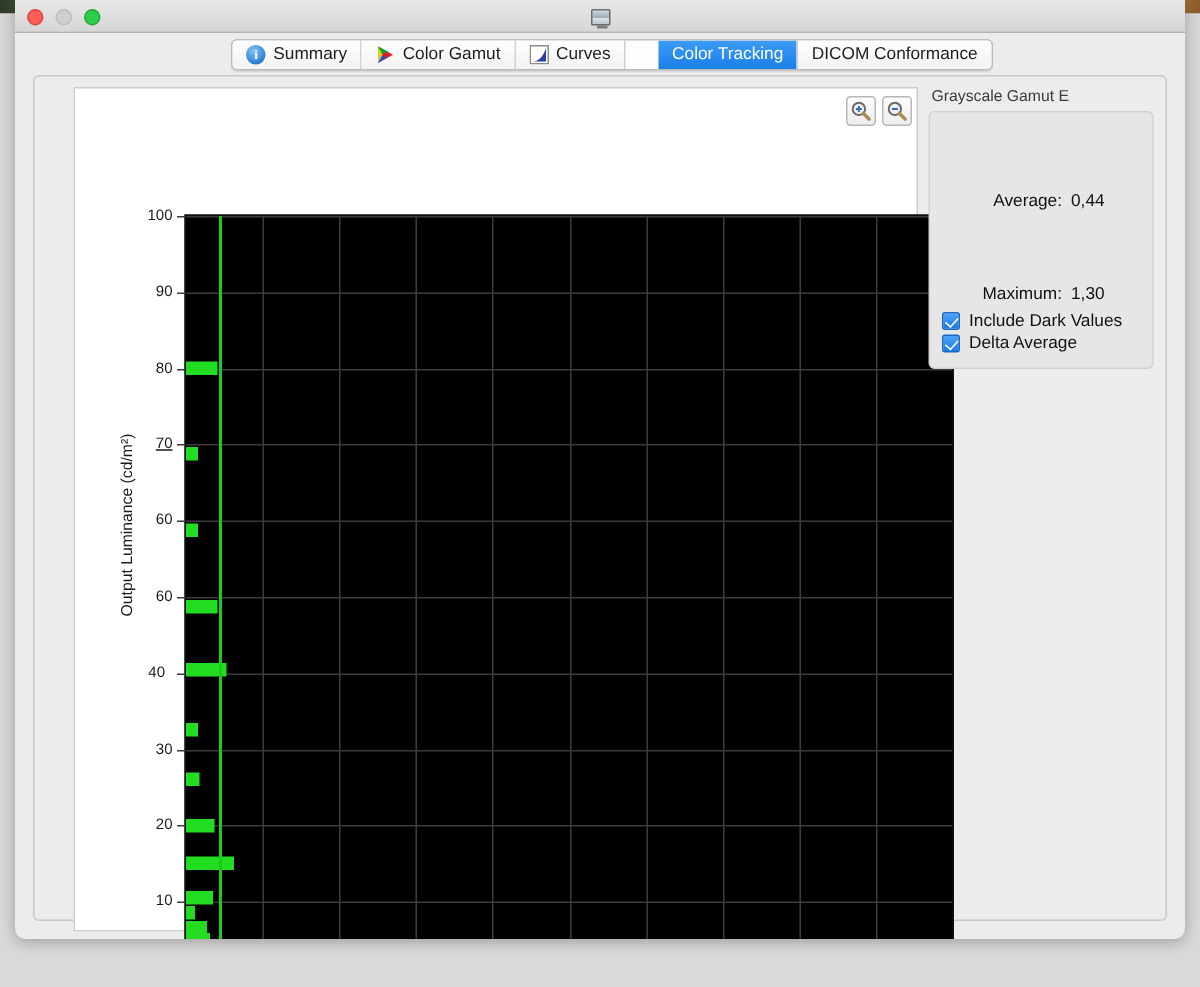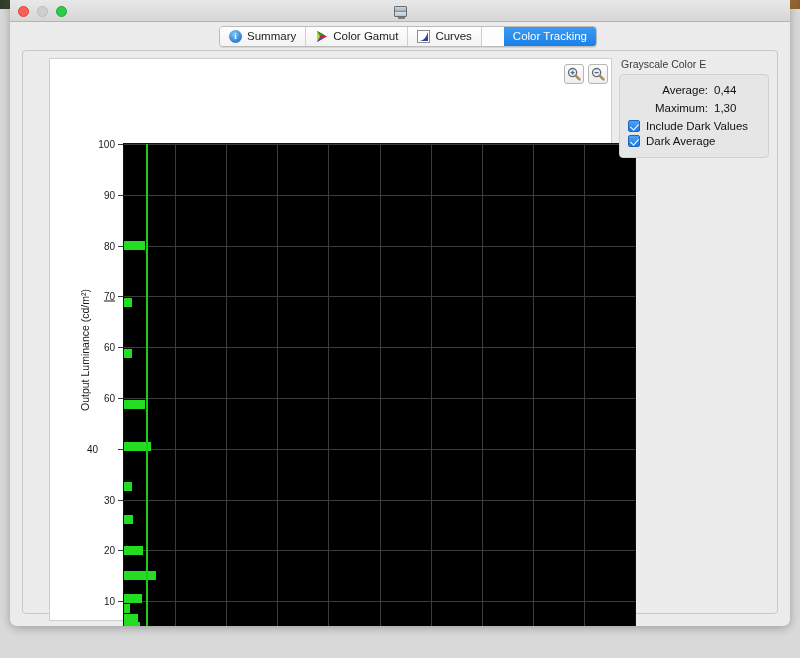--- a/index.html
+++ b/index.html
@@ -199,21 +199,21 @@
     border: 1px solid #d2d2d2;
     border-radius: 4px;
     background: #e6e6e6;
     padding: 9px 8px 10px 8px;
   }
   .statrow {
     display: flex; align-items: baseline; gap: 6px;
     font-size: 11.5px; color: #111;
     margin-bottom: 6px;
   }
-  .statrow .lab { flex: 1; text-align: right; }
+  .statrow .lab { flex: 1; text-align: right; margin-top: 44px; }
   .statrow .val { width: 46px; text-align: left; }
   .cbrow {
     display: flex; align-items: center; gap: 6px;
     font-size: 11.5px; color: #111; margin-top: 3px;
   }
   .cbox {
     width: 12px; height: 12px; flex: 0 0 auto;
     border-radius: 2px;
     background: linear-gradient(180deg,#4fa3f7 0%,#1b7ae8 100%);
     border: 1px solid #1769c8;
@@ -271,20 +271,23 @@
             <path d="M2 11 C 6 11, 9 8, 11 2 L 11 11 Z" fill="#2b3f9e"></path>
           </svg>
         </span>
         <span>Curves</span>
       </div>
 
       <div class="tab active">
         <span>Color Tracking</span>
       </div>
 
+      <div class="tab">
+        <span>DICOM Conformance</span>
+      </div>
 
     </div>
   </div>
 
   <div id="content">
 
     <div id="chartcard">
 
       <div class="zbtn zin">
         <svg width="14" height="14" viewBox="0 0 14 14">
@@ -341,60 +344,60 @@
         </div>
 
       <div id="yaxis-area">
           <div class="ytick" style="top: 458.2px;"></div>
           <div class="ylabel" style="top: 458.2px; right: 8px;">10</div>
           <div class="ytick" style="top: 407.4px;"></div>
           <div class="ylabel" style="top: 407.4px; right: 8px;">20</div>
           <div class="ytick" style="top: 356.6px;"></div>
           <div class="ylabel" style="top: 356.6px; right: 8px;">30</div>
           <div class="ytick" style="top: 305.8px;"></div>
-          <div class="ylabel" style="top: 305.8px; right: 25px;">40</div>
+          <div class="ylabel" style="top: 305.8px; right: 13px;">40</div>
           <div class="ytick" style="top: 255px;"></div>
           <div class="ylabel" style="top: 255px; right: 8px;">60</div>
           <div class="ytick" style="top: 204.2px;"></div>
           <div class="ylabel" style="top: 204.2px; right: 8px;">60</div>
           <div class="ytick" style="top: 153.4px;"></div>
           <div class="ylabel" style="top: 153.4px; right: 8px; text-decoration: underline;">70</div>
           <div class="ytick" style="top: 102.6px;"></div>
           <div class="ylabel" style="top: 102.6px; right: 8px;">80</div>
           <div class="ytick" style="top: 51.8px;"></div>
           <div class="ylabel" style="top: 51.8px; right: 8px;">90</div>
           <div class="ytick" style="top: 1px;"></div>
           <div class="ylabel" style="top: 1px; right: 8px;">100</div>
         </div>
 
       <div id="yaxis-title">Output Luminance (cd/m²)</div>
 
     </div>
 
     <div id="sidepanel">
-      <div id="group-title">Grayscale Color E</div>
+      <div id="group-title">Grayscale Gamut E</div>
       <div id="group-box">
 
         <div class="statrow">
           <span class="lab">Average:</span>
           <span class="val">0,44</span>
         </div>
 
         <div class="statrow">
           <span class="lab">Maximum:</span>
           <span class="val">1,30</span>
         </div>
 
         <div class="cbrow">
           <span class="cbox"></span>
           <span>Include Dark Values</span>
         </div>
 
         <div class="cbrow">
           <span class="cbox"></span>
-          <span>Dark Average</span>
+          <span>Delta Average</span>
         </div>
 
       </div>
     </div>
 
   </div>
 </div>
 
 </body></html>

